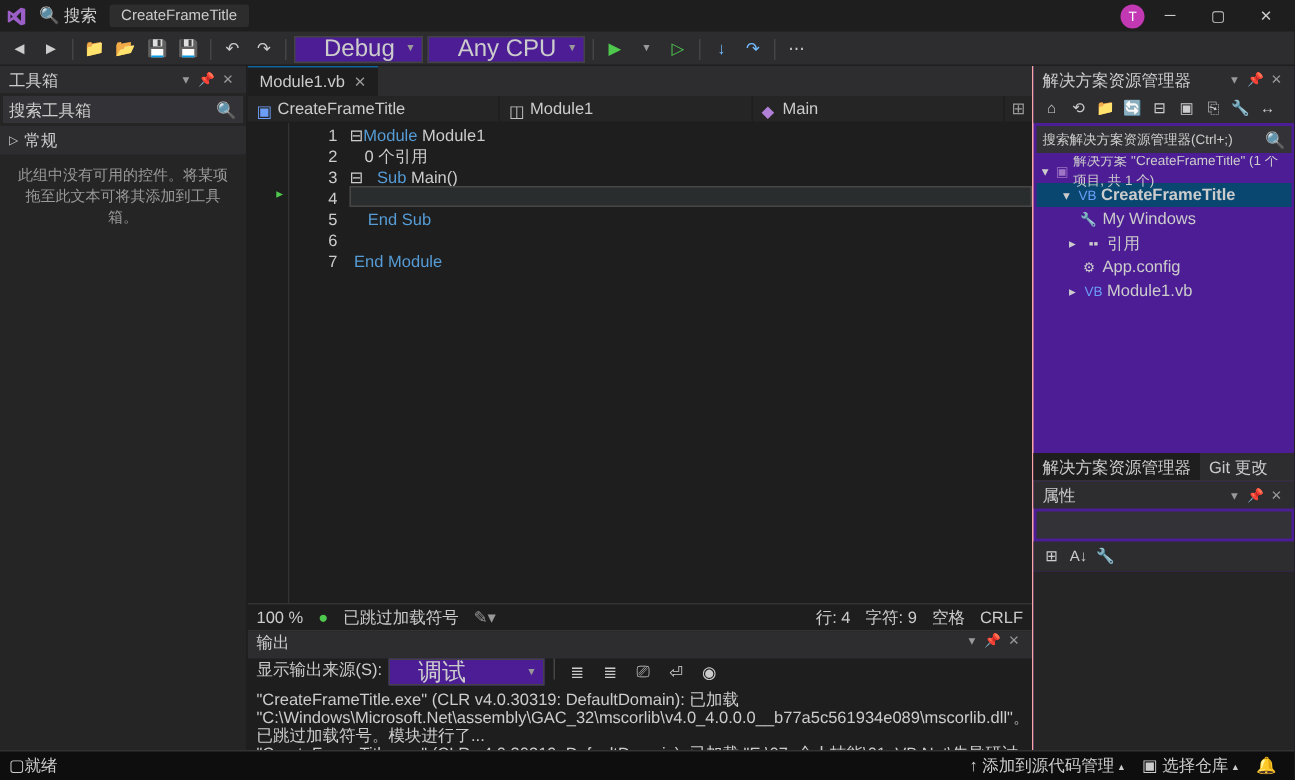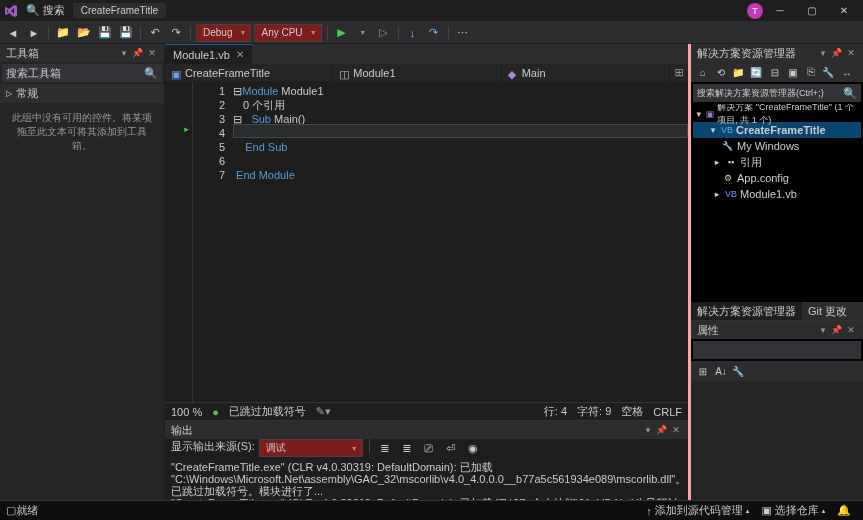--- a/index.html
+++ b/index.html
@@ -9,21 +9,21 @@
 .menu{display:flex;gap:1px}
 .menu-item{padding:2px 5px;font-size:10px;color:#ccc;cursor:pointer}
 .search-area{margin-left:6px;display:flex;align-items:center;gap:3px;font-size:10px;color:#999}
 .app-title{margin-left:6px;padding:2px 8px;background:#2d2d2d;font-size:10px;color:#ccc;border-radius:2px}
 .title-spacer{flex:1}
 .user-badge{width:16px;height:16px;border-radius:50%;background:#c239b3;display:flex;align-items:center;justify-content:center;font-size:9px;color:#fff}
 .win-btn{width:30px;height:18px;display:flex;align-items:center;justify-content:center;color:#ccc;font-size:10px}
 .toolbar{height:22px;background:#2d2d30;display:flex;align-items:center;padding:0 4px;gap:3px;border-bottom:1px solid #1e1e1e}
 .tb-btn{width:18px;height:18px;display:flex;align-items:center;justify-content:center;color:#ccc}
 .tb-sep{width:1px;height:14px;background:#444;margin:0 2px}
-.dropdown{height:18px;background:#7f1d1d;border:1px solid #434346;padding:0 18px 0 6px;font-size:10px;color:#ccc;display:flex;align-items:center;position:relative}
+.dropdown{height:18px;background:#4c1d95;border:1px solid #434346;padding:0 18px 0 19px;font-size:16px;color:#ccc;display:flex;align-items:center;position:relative}
 .dropdown::after{content:"▼";position:absolute;right:4px;font-size:7px;color:#999}
 .play{color:#4ec94e}
 .main{flex:1;display:flex;overflow:hidden}
 .left-panel{width:165px;background:#252526;display:flex;flex-direction:column;border-right:1px solid #1e1e1e}
 .panel-header{height:18px;background:#2d2d30;display:flex;align-items:center;padding:0 6px;font-size:10px;color:#ccc;justify-content:space-between}
 .panel-close{display:flex;gap:2px}
 .panel-close span{width:12px;height:12px;display:flex;align-items:center;justify-content:center;font-size:9px;color:#999}
 .search-tb{height:18px;background:#333337;margin:2px;padding:0 4px;font-size:10px;color:#999;display:flex;align-items:center;justify-content:space-between}
 .tb-section{background:#2d2d30;padding:2px 6px;font-size:10px;color:#ccc;display:flex;align-items:center;gap:4px}
 .tb-content{flex:1;padding:8px;font-size:10px;color:#999;text-align:center;line-height:1.4}
@@ -40,24 +40,24 @@
 .code{flex:1;padding:2px 0;font-size:10px;line-height:14px;position:relative}
 .code-line{height:14px;white-space:pre}
 .kw{color:#569cd6}
 .breakpoint-strip{width:16px;background:#1e1e1e}
 .indicator{width:12px;background:#1e1e1e;border-right:1px solid #333}
 .margin-mark{color:#666;font-size:9px;height:14px;text-align:center}
 .hl-line{background:#2a2d2e;position:absolute;left:0;right:0;height:14px}
 .editor-status{height:18px;background:#1e1e1e;border-top:1px solid #333;display:flex;align-items:center;padding:0 6px;font-size:10px;color:#ccc;gap:10px}
 .es-spacer{flex:1}
 .output-panel{height:80px;background:#1e1e1e;border-top:1px solid #333;display:flex;flex-direction:column}
-.output-header{height:18px;background:#2d2d30;display:flex;align-items:center;padding:0 6px;font-size:10px;justify-content:space-between}
+.output-header{height:18px;background:#2d2d30;display:flex;padding:0 6px;font-size:10px;justify-content:space-between}
 .output-tb{height:20px;display:flex;align-items:flex-start;padding:0 6px;gap:4px;font-size:10px}
 .output-content{flex:1;padding:2px 6px;font-size:9px;color:#ccc;font-family:Consolas,monospace;line-height:12px;overflow:hidden}
-.right-panel{width:175px;background:#000000;display:flex;flex-direction:column;border-left:3px solid #fca5a5}
+.right-panel{width:175px;background:#4c1d95;display:flex;flex-direction:column;border-left:1px solid #fca5a5}
 .sol-toolbar{height:20px;background:#2d2d30;display:flex;align-items:center;padding:0 4px;gap:2px}
 .sol-btn{width:16px;height:16px;display:flex;align-items:center;justify-content:center;font-size:10px;color:#ccc}
 .tree{flex:1;padding:2px;font-size:10px;overflow:auto}
 .tree-item{display:flex;align-items:center;gap:3px;padding:1px 2px;height:16px}
 .tree-item.selected{background:#094771}
 .tree-indent{display:inline-block}
 .tree-exp{width:10px;font-size:9px;color:#ccc;text-align:center}
 .tree-icon{width:12px;height:12px;display:inline-flex;align-items:center;justify-content:center;font-size:9px}
 .panel-tabs{height:18px;background:#2d2d30;display:flex;align-items:center;font-size:10px}
 .panel-tab{padding:0 6px;height:100%;display:flex;align-items:center}

